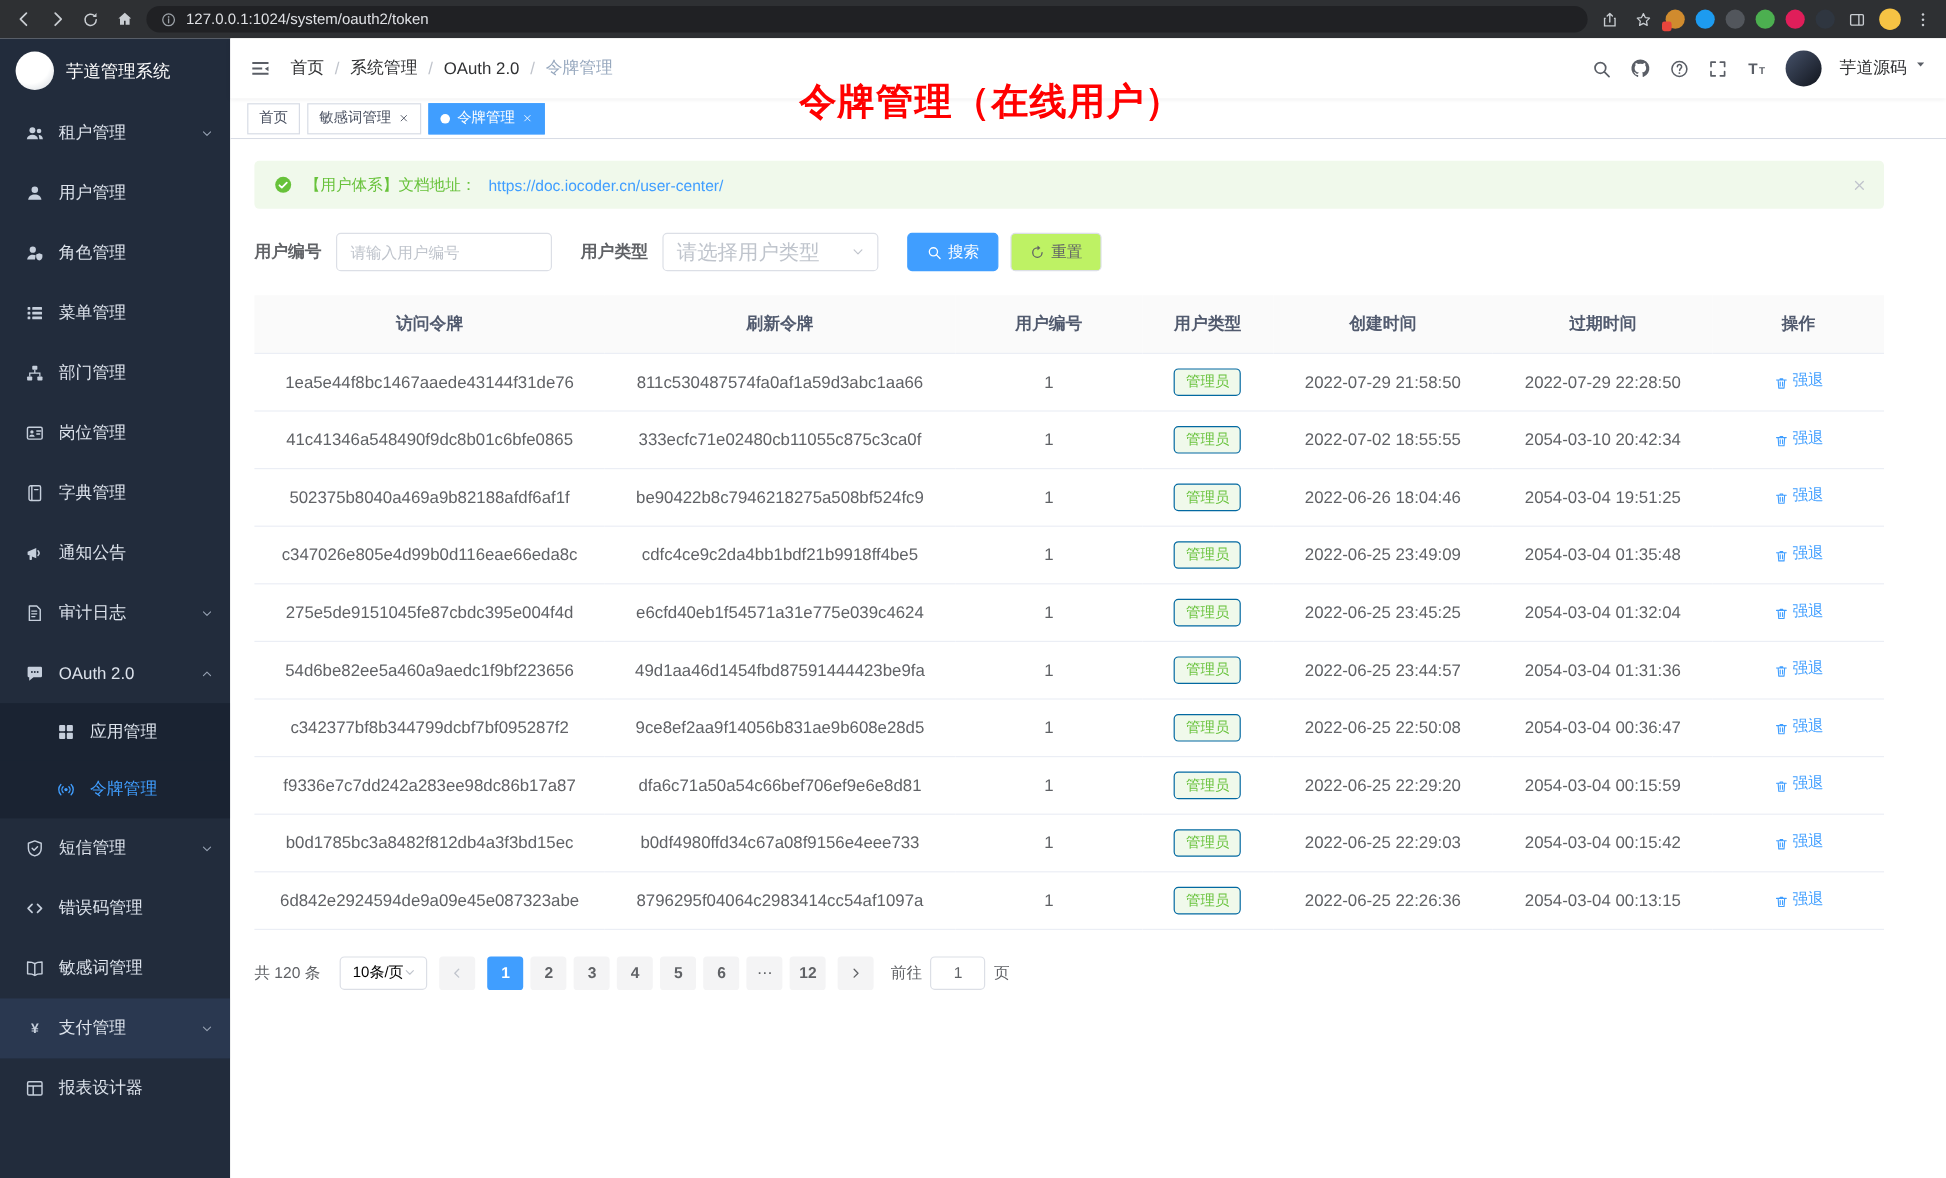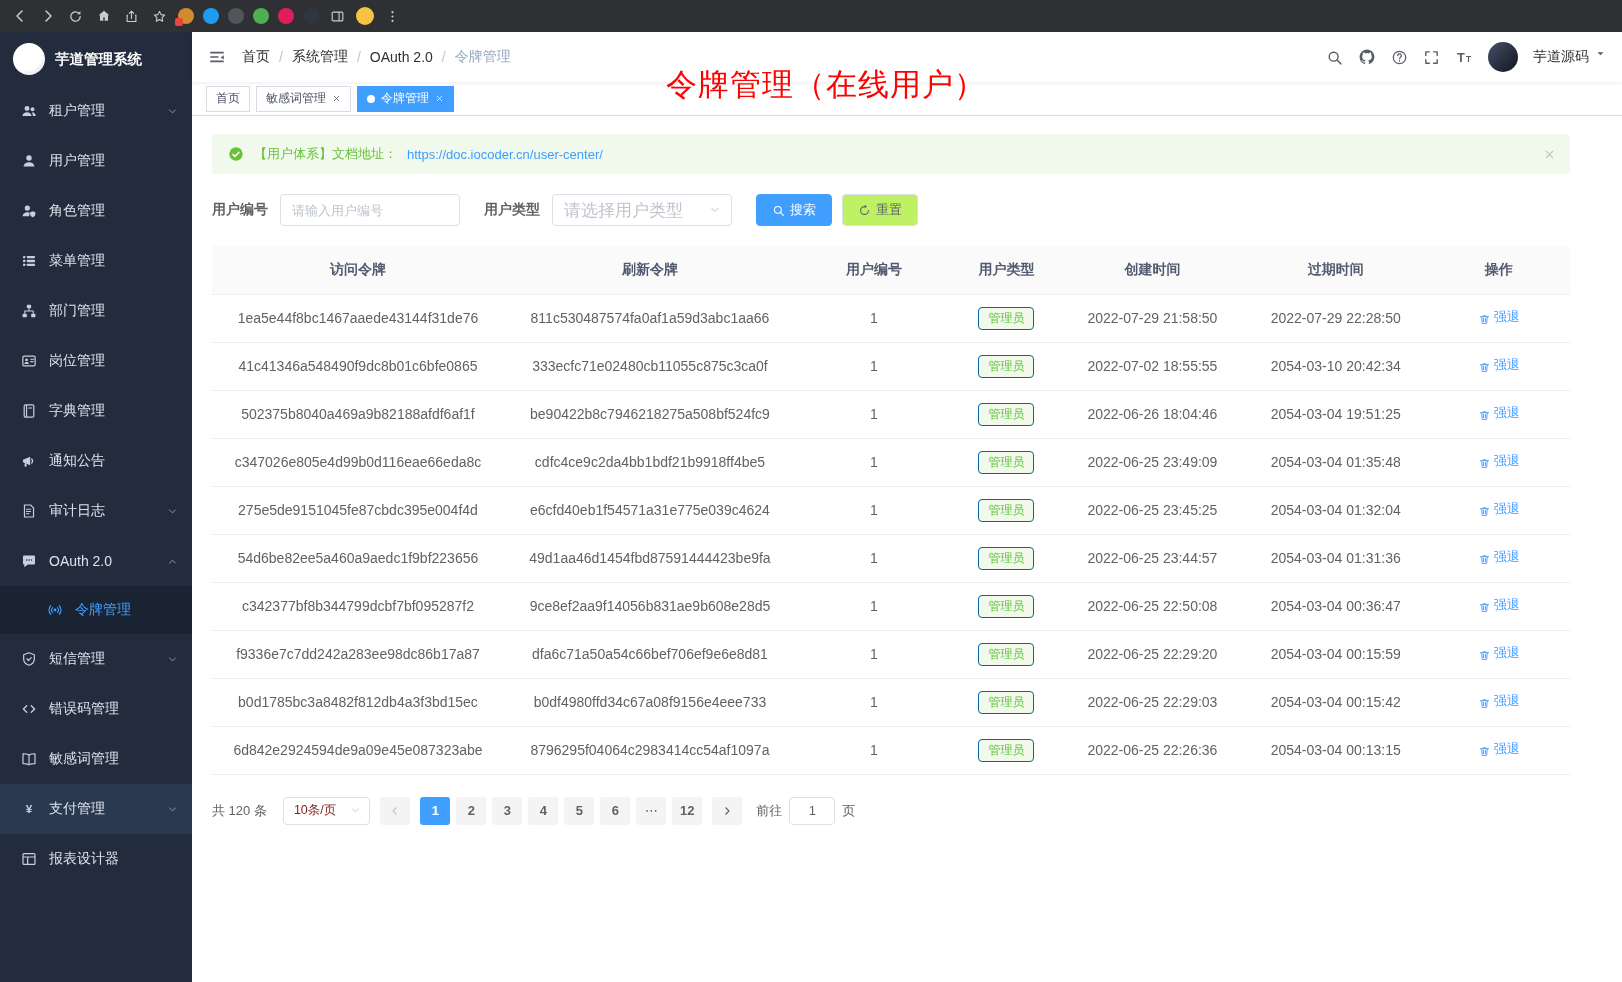--- a/index.html
+++ b/index.html
@@ -15,21 +15,21 @@
   .b-right{display:flex;align-items:center;gap:9px}
   .ext-dot{width:16px;height:16px;border-radius:50%;display:inline-block;position:relative;cursor:pointer}
   .ext-badge{position:absolute;left:-3px;bottom:-2px;width:8px;height:8px;background:#e8453c;border-radius:2px}
   .profile-dot{width:18px;height:18px;border-radius:50%;background:#f6c344;cursor:pointer}
 
   
   .app{flex:1;display:flex;min-height:0}
   .sidebar{width:192px;background:#222c3c;display:flex;flex-direction:column;flex:0 0 auto}
   .logo{height:54px;display:flex;align-items:center;gap:10px;padding:0 13px;cursor:pointer}
   .logo-avatar{width:32px;height:32px;border-radius:50%;background:radial-gradient(circle at 38% 32%,#ffffff 55%,#cfd4da);flex:0 0 auto}
-  .logo-title{color:#fff;font-size:14.5px;font-weight:700;white-space:nowrap}
+  .logo-title{color:#fff;font-size:14.5px;font-weight:400;white-space:nowrap}
   .menu{flex:1;overflow:hidden}
   .menu-item{height:50px;display:flex;align-items:center;padding:0 14px 0 20px;color:#dde3ec;font-size:14px;cursor:pointer;white-space:nowrap}
   .menu-item .mi-icon{width:17px;height:17px;margin-right:12px;color:#c6cfdc;display:flex;align-items:center;justify-content:center;flex:0 0 auto}
   .menu-item .mi-chevron{margin-left:auto;color:#97a2b3;display:flex}
   .menu-item.child{height:48px;padding-left:46px;background:#1a2332}
   .menu-item.active{color:#409eff}
   .menu-item.active .mi-icon{color:#409eff}
   .menu-item.hl{background:#2a3850}
 
   .main{flex:1;display:flex;flex-direction:column;min-width:0;background:#fff}
@@ -77,32 +77,32 @@
   table{width:100%;border-collapse:collapse;table-layout:fixed;font-size:14px;color:#606266}
   thead th{background:#fafafa;height:48px;font-weight:700;color:#515a6e;border-bottom:1px solid #ebeef5;text-align:center;font-size:14px}
   tbody td{height:48px;border-bottom:1px solid #ebeef5;text-align:center;overflow:hidden;text-overflow:ellipsis;white-space:nowrap}
   .tag-success{display:inline-block;padding:1px 9px;font-size:12px;color:#67c23a;background:#f0f9eb;border:1px solid #0369a1;border-radius:4px;line-height:19px}
   .link-act{color:#409eff;font-size:13px;display:inline-flex;align-items:flex-end;gap:3px;cursor:pointer}
   .link-act .tico{display:flex}
 
   
   .pager{display:flex;align-items:center;justify-content:flex-start;margin-top:22px;font-size:13px;color:#606266;gap:10px}
   .pager-total{margin-right:6px}
-  .size-select{height:28px;border:1px solid #dcdfe6;border-radius:4px;display:flex;align-items:center;gap:14px;padding:0 8px 0 10px;font-size:12.5px;color:#7f1d1d;cursor:pointer;background:#fff}
+  .size-select{height:28px;border:1px solid #dcdfe6;border-radius:4px;display:flex;align-items:center;padding:0 8px 0 10px;font-size:12.5px;color:#000000;cursor:pointer;background:#fff}
   .pg-btn{min-width:30px;height:28px;border-radius:3px;background:#f4f4f5;display:inline-flex;align-items:center;justify-content:center;color:#606266;cursor:pointer}
   .pg-btn.disabled{color:#c0c4cc}
   #pages{display:flex;gap:6px}
   .page-btn{min-width:30px;height:28px;border-radius:3px;background:#f4f4f5;display:inline-flex;align-items:center;justify-content:center;color:#606266;font-weight:600;cursor:pointer;font-size:13px}
   .page-btn.active{background:#409eff;color:#fff}
   .page-btn.ell{font-weight:400}
   .goto{display:flex;align-items:center;gap:7px;margin-left:4px}
   .goto-input{width:46px;height:28px;border:1px solid #dcdfe6;border-radius:4px;text-align:center;font-size:13px;color:#606266;outline:none;font-family:inherit}
 
   
-  .annotation{position:absolute;left:666px;top:64px;font-size:31px;font-weight:400;z-index:10;white-space:nowrap;letter-spacing:1px}
+  .annotation{position:absolute;left:666px;top:64px;font-size:31px;font-weight:700;z-index:10;white-space:nowrap;letter-spacing:1px}
 </style>
 </head>
 <body>
 
 <div class="screen">
 
   <div class="browser">
     <span class="b-btn">
         <svg viewBox="0 0 24 24" width="16" height="16" fill="currentColor" aria-hidden="true">
           <path d="M15 4.5 7.5 12l7.5 7.5" fill="none" stroke="currentColor" stroke-width="2.2" stroke-linecap="round" stroke-linejoin="round"></path>
@@ -117,20 +117,30 @@
         <svg viewBox="0 0 24 24" width="15" height="15" fill="currentColor" aria-hidden="true">
           <path d="M19.5 12a7.5 7.5 0 1 1-2.2-5.3" fill="none" stroke="currentColor" stroke-width="2" stroke-linecap="round"></path>
           <path d="M19.9 3v5.2h-5.2z"></path>
         </svg>
       </span>
     <span class="b-btn">
         <svg viewBox="0 0 24 24" width="16" height="16" fill="currentColor" aria-hidden="true">
           <path d="M12 4 4 11h2v8h5v-5h2v5h5v-8h2z"></path>
         </svg>
       </span>
+    <div class="urlbar">
+      <span class="b-ico">
+          <svg viewBox="0 0 24 24" width="13" height="13" fill="currentColor" aria-hidden="true">
+            <circle cx="12" cy="12" r="9" fill="none" stroke="currentColor" stroke-width="2"></circle>
+            <path d="M12 10.5v6" stroke="currentColor" stroke-width="2" stroke-linecap="round"></path>
+            <circle cx="12" cy="7.5" r="1.3"></circle>
+          </svg>
+        </span>
+      <span>127.0.0.1:1024/system/oauth2/token</span>
+    </div>
     <div class="b-right">
       <span class="b-btn">
           <svg viewBox="0 0 24 24" width="15" height="15" fill="currentColor" aria-hidden="true">
             <path d="M12 15V4m-3.5 3L12 3.5 15.5 7" fill="none" stroke="currentColor" stroke-width="1.8" stroke-linecap="round" stroke-linejoin="round"></path>
             <path d="M6.5 10H5v10h14V10h-1.5" fill="none" stroke="currentColor" stroke-width="1.8"></path>
           </svg>
         </span>
       <span class="b-btn">
           <svg viewBox="0 0 24 24" width="15" height="15" fill="currentColor" aria-hidden="true">
             <path d="m12 3.8 2.5 5.2 5.7.8-4.1 4 1 5.7L12 16.8l-5.1 2.7 1-5.7-4.1-4 5.7-.8z" fill="none" stroke="currentColor" stroke-width="1.7" stroke-linejoin="round"></path>
@@ -284,20 +294,31 @@
                 <circle cx="15.6" cy="10.5" r="1.2" fill="#222c3c"></circle>
               </svg>
             </span>
             <span class="mi-label">OAuth 2.0</span>
             <span class="mi-chevron">
               <svg viewBox="0 0 24 24" width="11" height="11" fill="currentColor" aria-hidden="true">
                 <path d="m5.5 15.5 6.5-6.5 6.5 6.5" fill="none" stroke="currentColor" stroke-width="2" stroke-linecap="round" stroke-linejoin="round"></path>
               </svg>
             </span>
           </div>
+          <div class="menu-item child">
+            <span class="mi-icon">
+              <svg viewBox="0 0 24 24" width="16" height="16" fill="currentColor" aria-hidden="true">
+                <rect x="3.4" y="3.4" width="7.6" height="7.6" rx="1.2"></rect>
+                <rect x="13" y="3.4" width="7.6" height="7.6" rx="1.2"></rect>
+                <rect x="3.4" y="13" width="7.6" height="7.6" rx="1.2"></rect>
+                <rect x="13" y="13" width="7.6" height="7.6" rx="1.2"></rect>
+              </svg>
+            </span>
+            <span class="mi-label">应用管理</span>
+          </div>
           <div class="menu-item child active">
             <span class="mi-icon">
               <svg viewBox="0 0 24 24" width="16" height="16" fill="currentColor" aria-hidden="true">
                 <circle cx="12" cy="12" r="2.1"></circle>
                 <path d="M8.4 15.6a5.1 5.1 0 0 1 0-7.2M15.6 8.4a5.1 5.1 0 0 1 0 7.2M5.6 18.4a9.1 9.1 0 0 1 0-12.8M18.4 5.6a9.1 9.1 0 0 1 0 12.8" fill="none" stroke="currentColor" stroke-width="1.7" stroke-linecap="round"></path>
               </svg>
             </span>
             <span class="mi-label">令牌管理</span>
           </div>
           <div class="menu-item">

